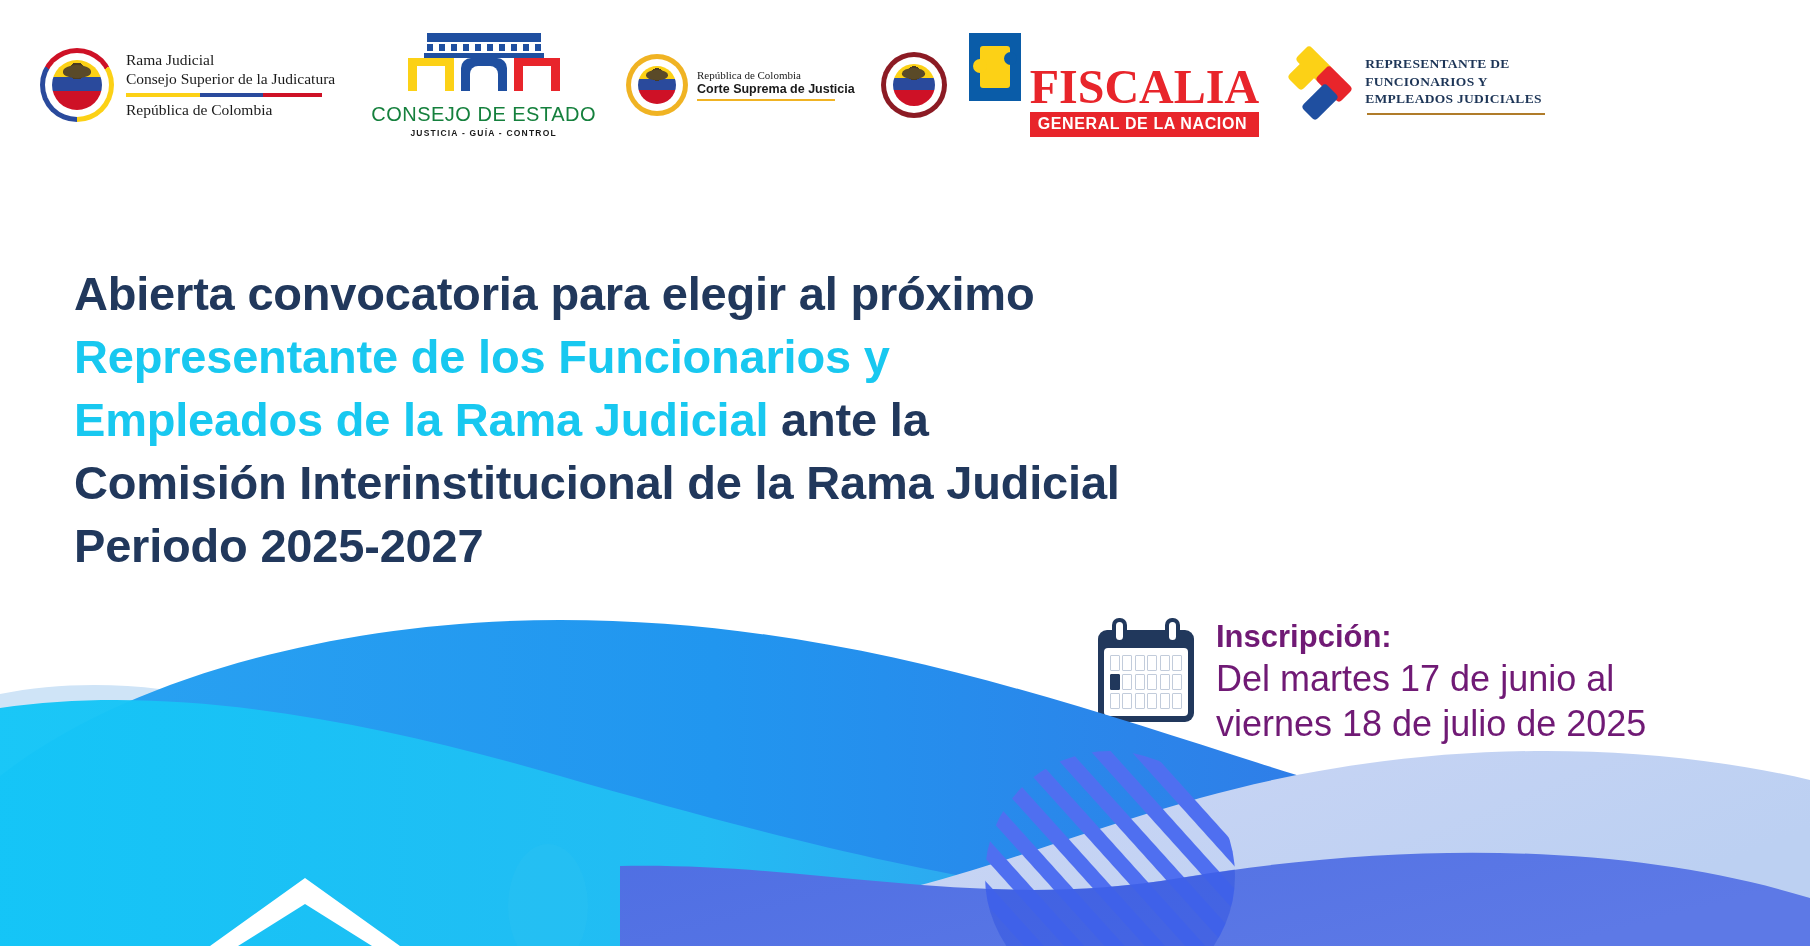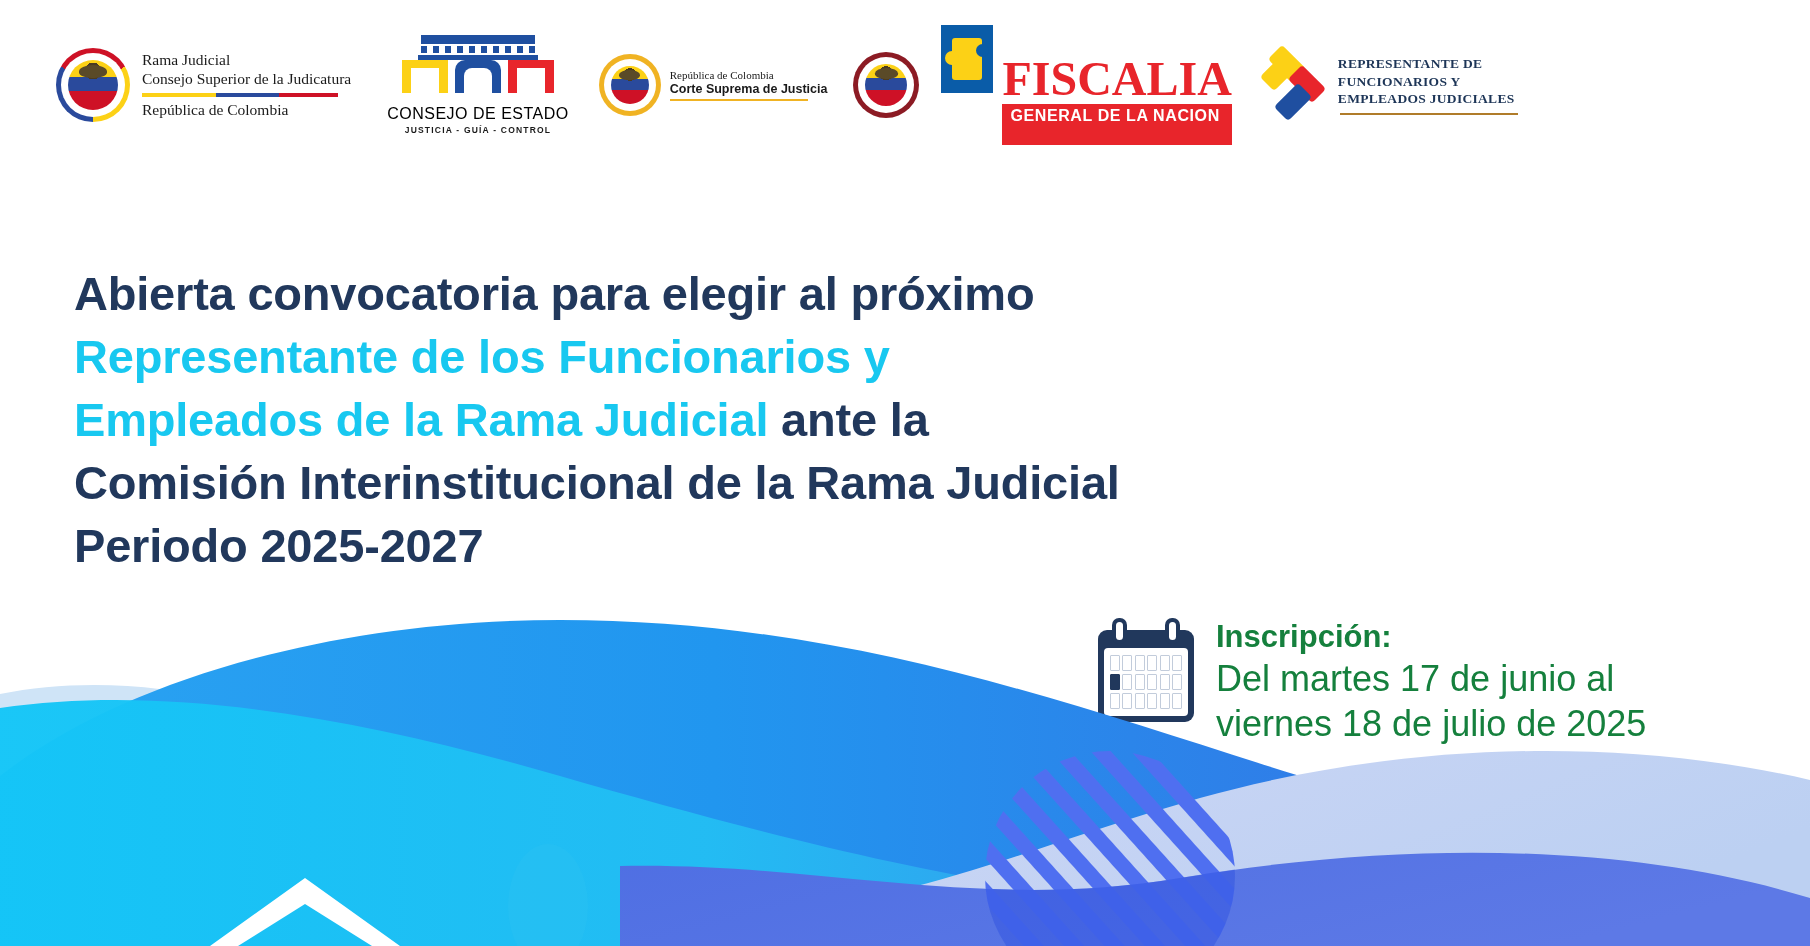--- a/index.html
+++ b/index.html
@@ -5,21 +5,21 @@
   * { margin:0; padding:0; box-sizing:border-box; }
   html,body { width:1810px; height:946px; overflow:hidden; }
   body {
     background:#ffffff;
     font-family:"Liberation Sans", sans-serif;
     position:relative;
   }
 
   
   .logo-bar {
-    position:absolute; top:30px; left:56px;
+    position:absolute; top:30px; left:40px;
     width:1740px; height:110px;
     display:flex; align-items:center; gap:0px;
   }
   .logo { display:flex; align-items:center; flex:0 0 auto; }
 
   
   .seal {
     position:relative; border-radius:50%;
     background:#ffffff; flex:0 0 auto;
   }
@@ -75,21 +75,21 @@
   .l2-lintel {
     position:absolute; left:16px; top:20px; width:120px; height:5px; background:#1f4fa0;
   }
   .l2-cols { position:absolute; left:0; top:25px; width:152px; height:33px; display:flex; justify-content:space-between;}
   .l2-col { width:46px; height:33px; position:relative; }
   .l2-col::after{ content:""; position:absolute; left:9px; right:9px; bottom:0; top:8px; background:#fff;}
   .l2-c1{ background:#fcd116; }
   .l2-c2{ background:#1f4fa0; border-radius:10px 10px 0 0; }
   .l2-c2::after{ border-radius:8px 8px 0 0; }
   .l2-c3{ background:#e8252b; }
-  .l2-name { font-size:16px; letter-spacing:0.5px; color:#000000; margin-top:12px; white-space:nowrap;}
+  .l2-name { font-size:20px; letter-spacing:0.5px; color:#15803d; margin-top:12px; white-space:nowrap;}
   .l2-sub { font-size:8.5px; font-weight:bold; letter-spacing:1.2px; color:#1a1a1a; margin-top:2px; white-space:nowrap;}
 
   
   .l3 { margin-left:30px; display:flex; align-items:center; }
   .l3-txt { margin-left:9px; }
   .l3-txt .a { font-family:"Liberation Serif",serif; font-size:11px; color:#1a1a1a; white-space:nowrap;}
   .l3-txt .b { font-size:12.5px; font-weight:bold; color:#1a1a1a; white-space:nowrap; margin-top:1px;}
   .l3-rule { height:2.5px; width:138px; background:#f0b323; margin-top:3px;}
 
   
@@ -102,21 +102,21 @@
   
   .l6 { margin-left:22px; display:flex; align-items:stretch; }
   .l6-sq { width:52px; height:68px; background:#0a5ca8; position:relative; }
   .l6-puz { position:absolute; left:11px; top:13px; width:30px; height:42px; background:#fcd116;
             border-radius:3px; }
   .l6-puz::before{content:"";position:absolute;left:-7px;top:13px;width:14px;height:14px;border-radius:50%;background:#fcd116;}
   .l6-puz::after{content:"";position:absolute;right:-7px;top:6px;width:13px;height:13px;border-radius:50%;background:#0a5ca8;}
   .l6-r { margin-left:9px; }
   .l6-big { font-family:"Liberation Serif",serif; font-weight:bold; font-size:48px; color:#e8252b; line-height:0.95; letter-spacing:0px;margin-top:31px;}
   .l6-bar { background:#e8252b; color:#fff; font-size:16px; font-weight:bold; letter-spacing:0.6px;
-            padding:3px 8px 20px 8px; margin-top:2px; white-space:nowrap;}
+            padding:3px 8px 4px 8px; margin-top:2px; white-space:nowrap;}
 
   
   .l7 { margin-left:24px; display:flex; align-items:center;}
   .hands { width:74px; height:74px; position:relative; }
   .hand { position:absolute; width:34px; height:20px; border-radius:4px; }
   .h-y { background:#fcd116; left:6px;  top:14px; transform:rotate(-45deg); }
   .h-r { background:#e8252b; left:34px; top:26px; transform:rotate(45deg); }
   .h-b { background:#1f4fa0; left:20px; top:44px; transform:rotate(-45deg); }
   .h-y2{ background:#fcd116; left:14px; top:6px;  transform:rotate(45deg); }
   .l7-txt { margin-left:8px; }
@@ -146,21 +146,21 @@
   .cal-ring::after { content:""; position:absolute; left:4px; top:4px; width:7px; height:18px;
                      border-radius:4px; background:#fff; }
   .cal-body { position:absolute; top:12px; left:0; width:96px; height:92px;
               background:#21385c; border-radius:9px; }
   .cal-page { position:absolute; top:30px; left:6px; width:84px; height:68px;
               background:#fff; border-radius:4px; padding:7px 6px; }
   .cal-grid { display:grid; grid-template-columns:repeat(6,1fr); grid-template-rows:repeat(3,1fr);
               gap:2.5px; width:100%; height:100%; }
   .cal-cell { border:1.4px solid #c2ccdb; border-radius:1px; }
   .cal-cell.on { background:#21385c; border-color:#21385c; }
-  .ins-txt { margin-left:22px; color:#15803d; }
+  .ins-txt { margin-left:22px; color:#701a75; }
   .ins-title { font-size:31px; font-weight:bold; line-height:1.22; }
   .ins-line { font-size:36px; font-weight:normal; line-height:1.26; white-space:nowrap;}
 
   
   .waves { position:absolute; left:0; bottom:0; width:1810px; height:330px; }
 </style>
 </head>
 <body>
 
 <div class="logo-bar">

